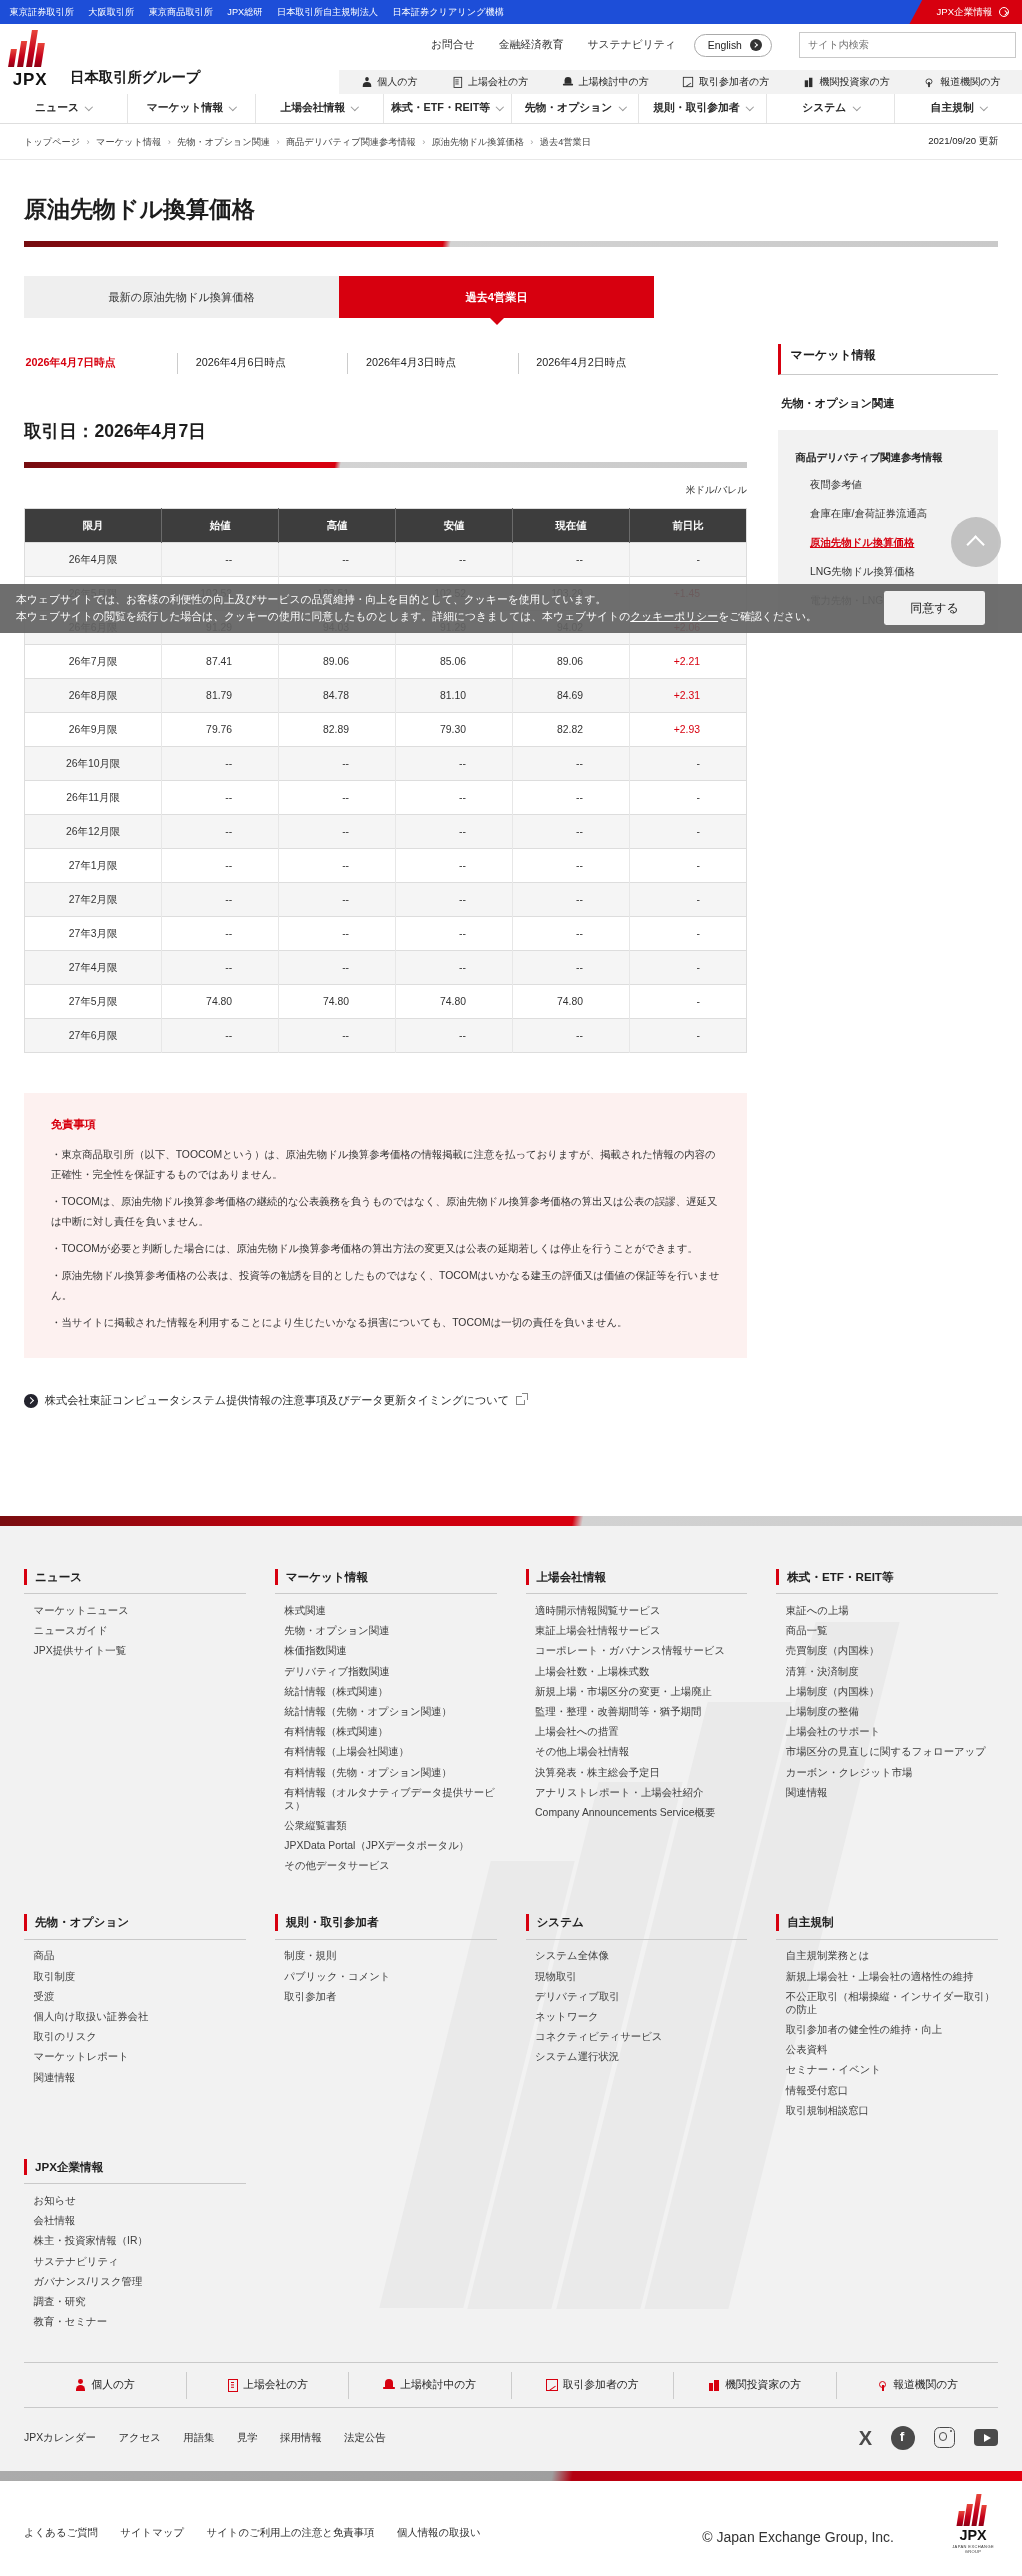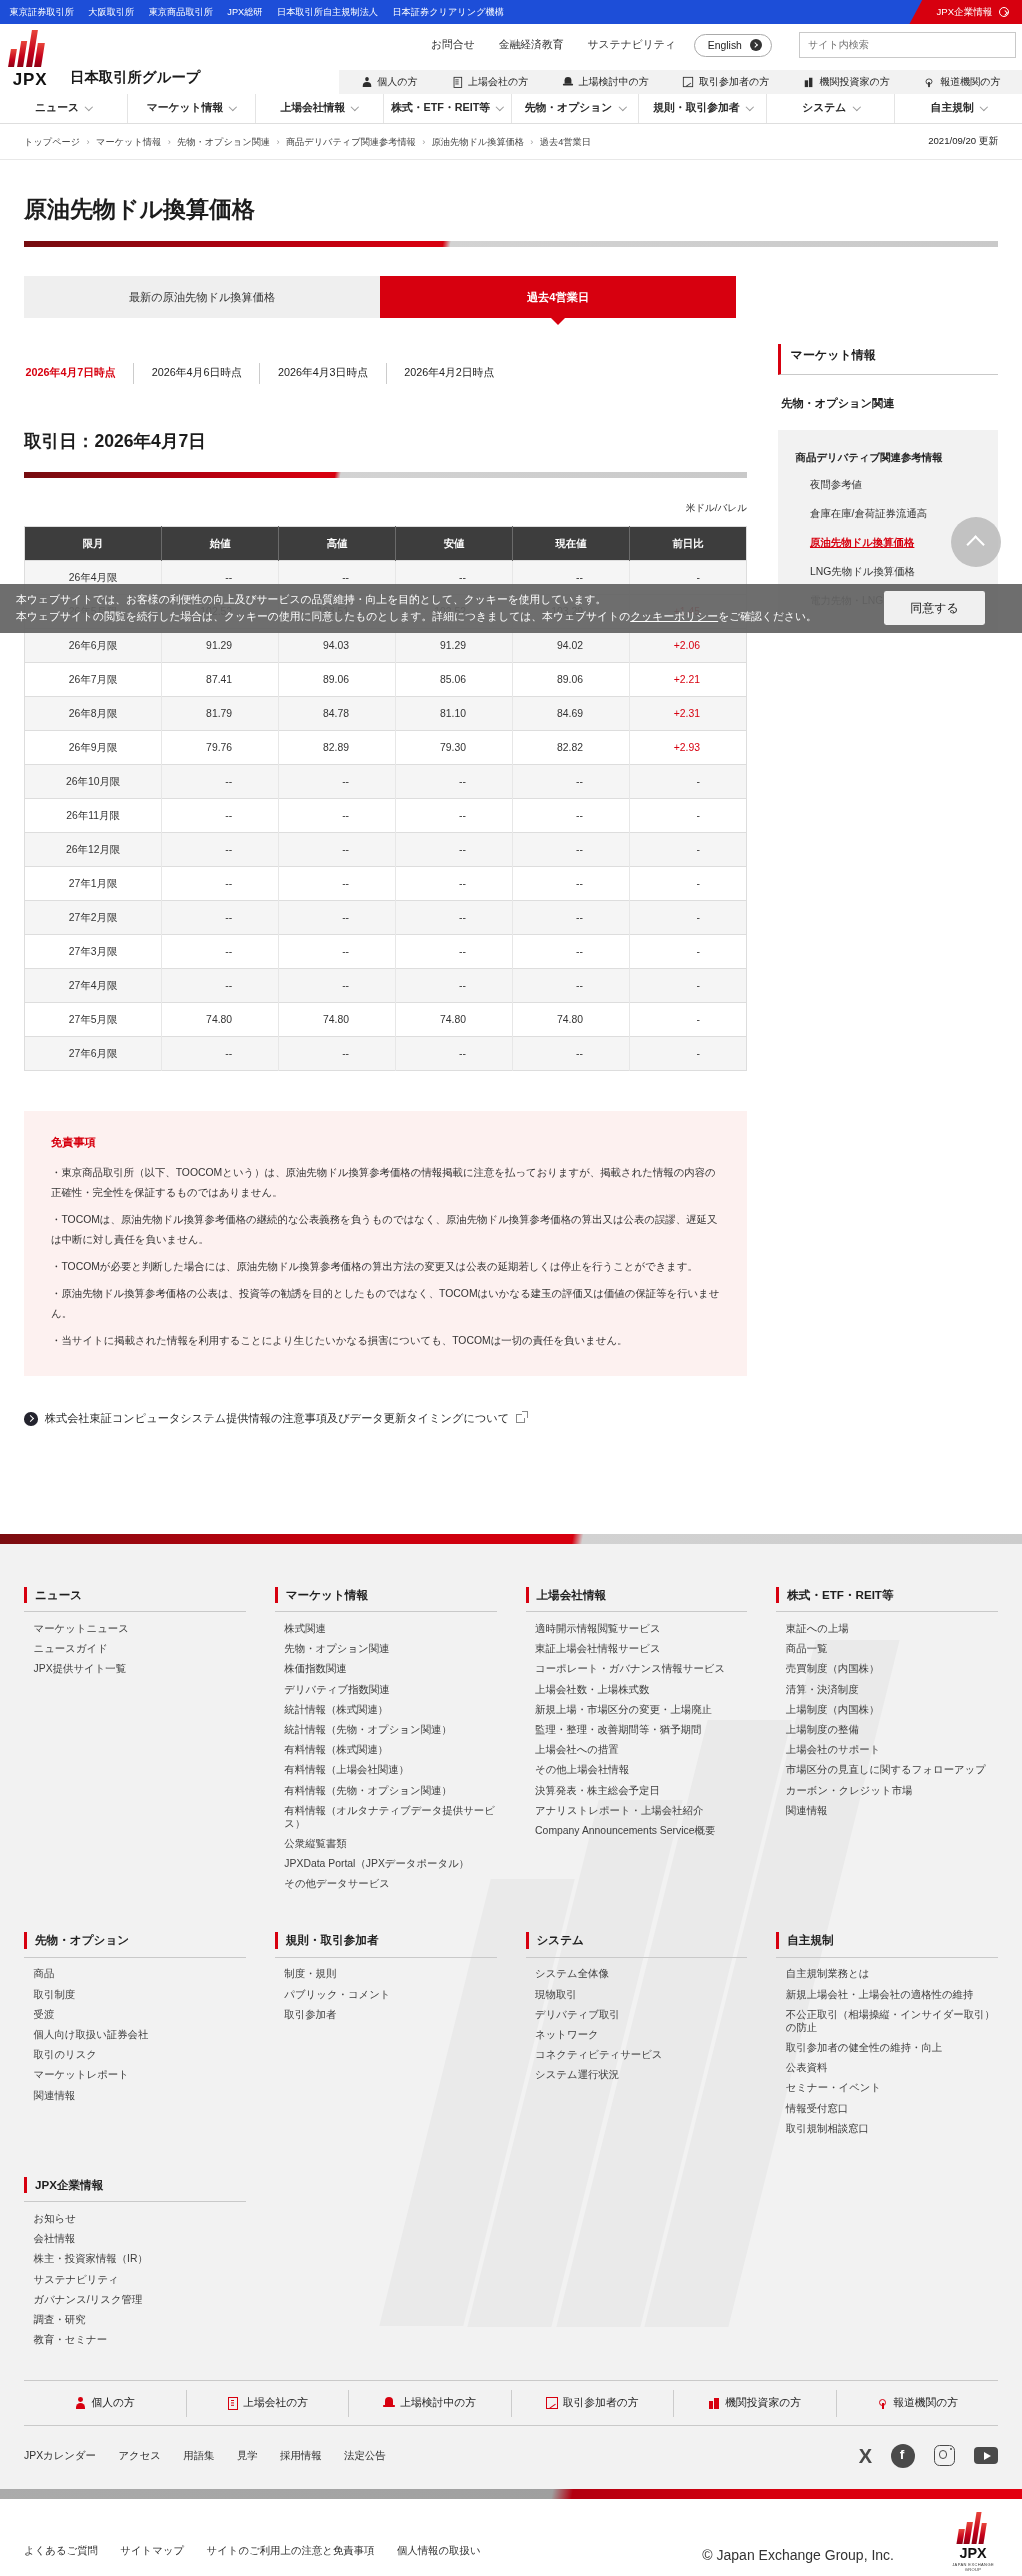--- a/index.html
+++ b/index.html
@@ -74,31 +74,31 @@
   .updated { position:absolute; right:24px; top:11.2px; font-size:9.6px; color:#222; }
 
   
   .main { position:relative; padding:0 24px; }
   .content { width:723px; padding-bottom:108px; }
   .page-title { margin:34px 0 0; font-size:23px; color:#1c1c1c; }
   .gbar { height:6.4px; margin-top:16px;
     background:linear-gradient(100deg,#750d10 0%,#b50010 25%,#d7000f 41%,#d7000f 43%,#d3d3d3 43.8%,#c9c9c9 100%); }
   .gbar.full { width:974px; }
   .gbar.half { width:723px; margin-top:19px; }
-  .tabs { display:flex; margin-top:29px; width:712px; height:42px; }
+  .tabs { display:flex; margin-top:29px; width:630px; height:42px; }
   .tab { flex:1; display:flex; align-items:center; justify-content:center; font-size:11.2px; background:#efefef; color:#333; }
   .tab.active { background:#d7000f; color:#fff; font-weight:bold; position:relative; }
   .tab.active::after { content:""; position:absolute; bottom:-7.2px; left:50%; margin-left:-8px;
     border:8px solid transparent; border-top:8px solid #d7000f; border-bottom:0; }
-  .datetabs { display:flex; margin-top:45px; align-items:center; }
+  .datetabs { display:flex; margin-top:35px; align-items:center;gap:44px; }
   .datetab { padding:3.2px 17.6px; border-left:0.8px solid #ccc; font-size:10.8px; color:#222; }
   .datetab:first-child { border-left:none; padding-left:1.6px; }
   .datetab.active { color:#d7000f; font-weight:bold; }
   .trade-date { margin:45px 0 0; font-size:17.6px; color:#1c1c1c; }
-  .unit { text-align:right; font-size:9.6px; margin:24px 0 0; color:#333; }
+  .unit { text-align:right; font-size:9.6px; margin:16px 0 0; color:#333; }
 
   
   table.price { width:100%; border-collapse:collapse; font-size:10.4px; margin-top:11.2px; border:0.8px solid #ddd; }
   table.price thead th { background:#3d3d3d; color:#fff; font-weight:bold; height:34px; border-left:0.8px solid #6a6a6a; }
   table.price thead th:first-child { border-left:none; }
   table.price td { height:34px; border-top:0.8px solid #ddd; border-left:0.8px solid #e7e7e7; }
   table.price td:first-child { border-left:none; }
   
   tbody tr:nth-child(odd) { background:#f5f5f5; }
   td.mon { text-align:center; width:19%; }

